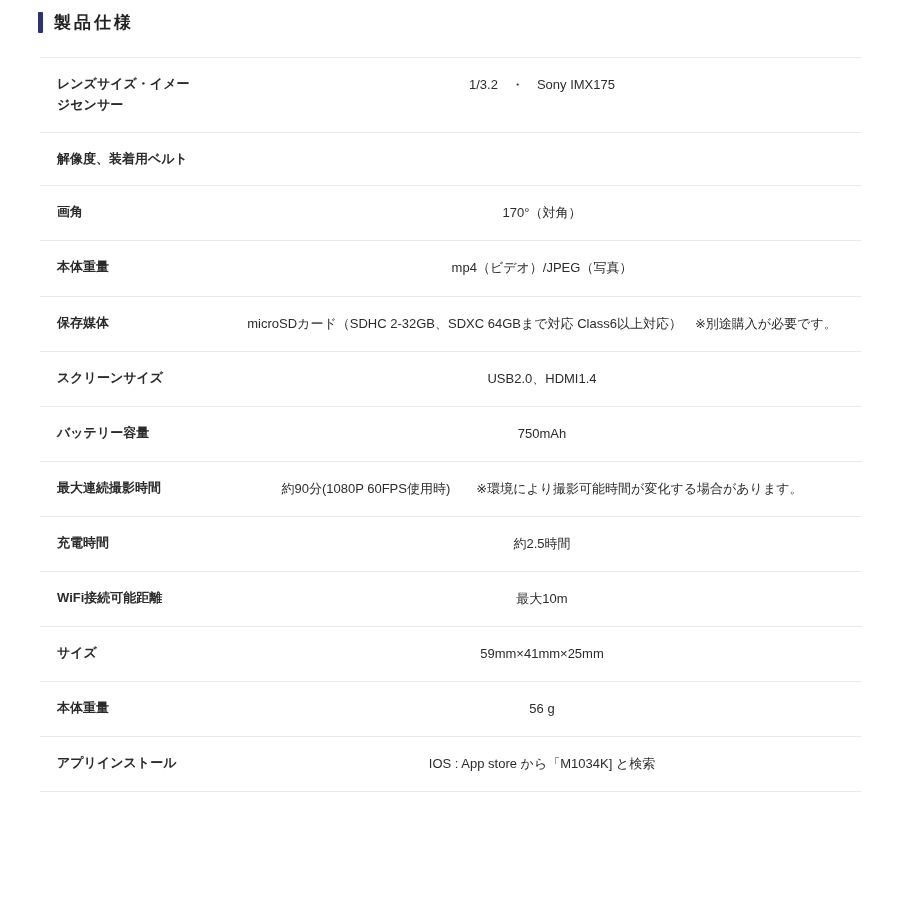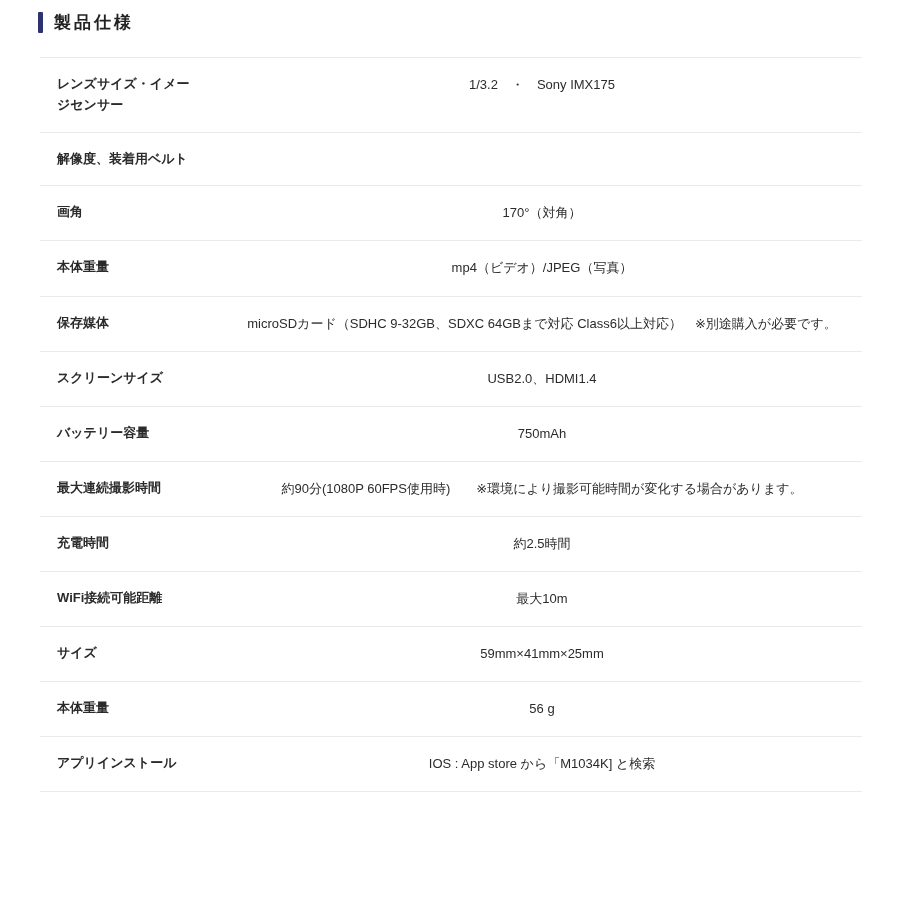--- a/index.html
+++ b/index.html
@@ -105,21 +105,21 @@
   <div class="spec-row">
     <div class="spec-label">本体重量</div>
     <div class="spec-value">
           <div>mp4（ビデオ）/JPEG（写真）</div>
         </div>
   </div>
 
   <div class="spec-row">
     <div class="spec-label">保存媒体</div>
     <div class="spec-value">
-          <div>microSDカード（SDHC 9-32GB、SDXC 64GBまで対応 Class6以上対応）　※別途購入が必要です。</div>
+          <div>microSDカード（SDHC 2-32GB、SDXC 64GBまで対応 Class6以上対応）　※別途購入が必要です。</div>
         </div>
   </div>
 
   <div class="spec-row">
     <div class="spec-label">スクリーンサイズ</div>
     <div class="spec-value">
           <div>USB2.0、HDMI1.4</div>
         </div>
   </div>
 

